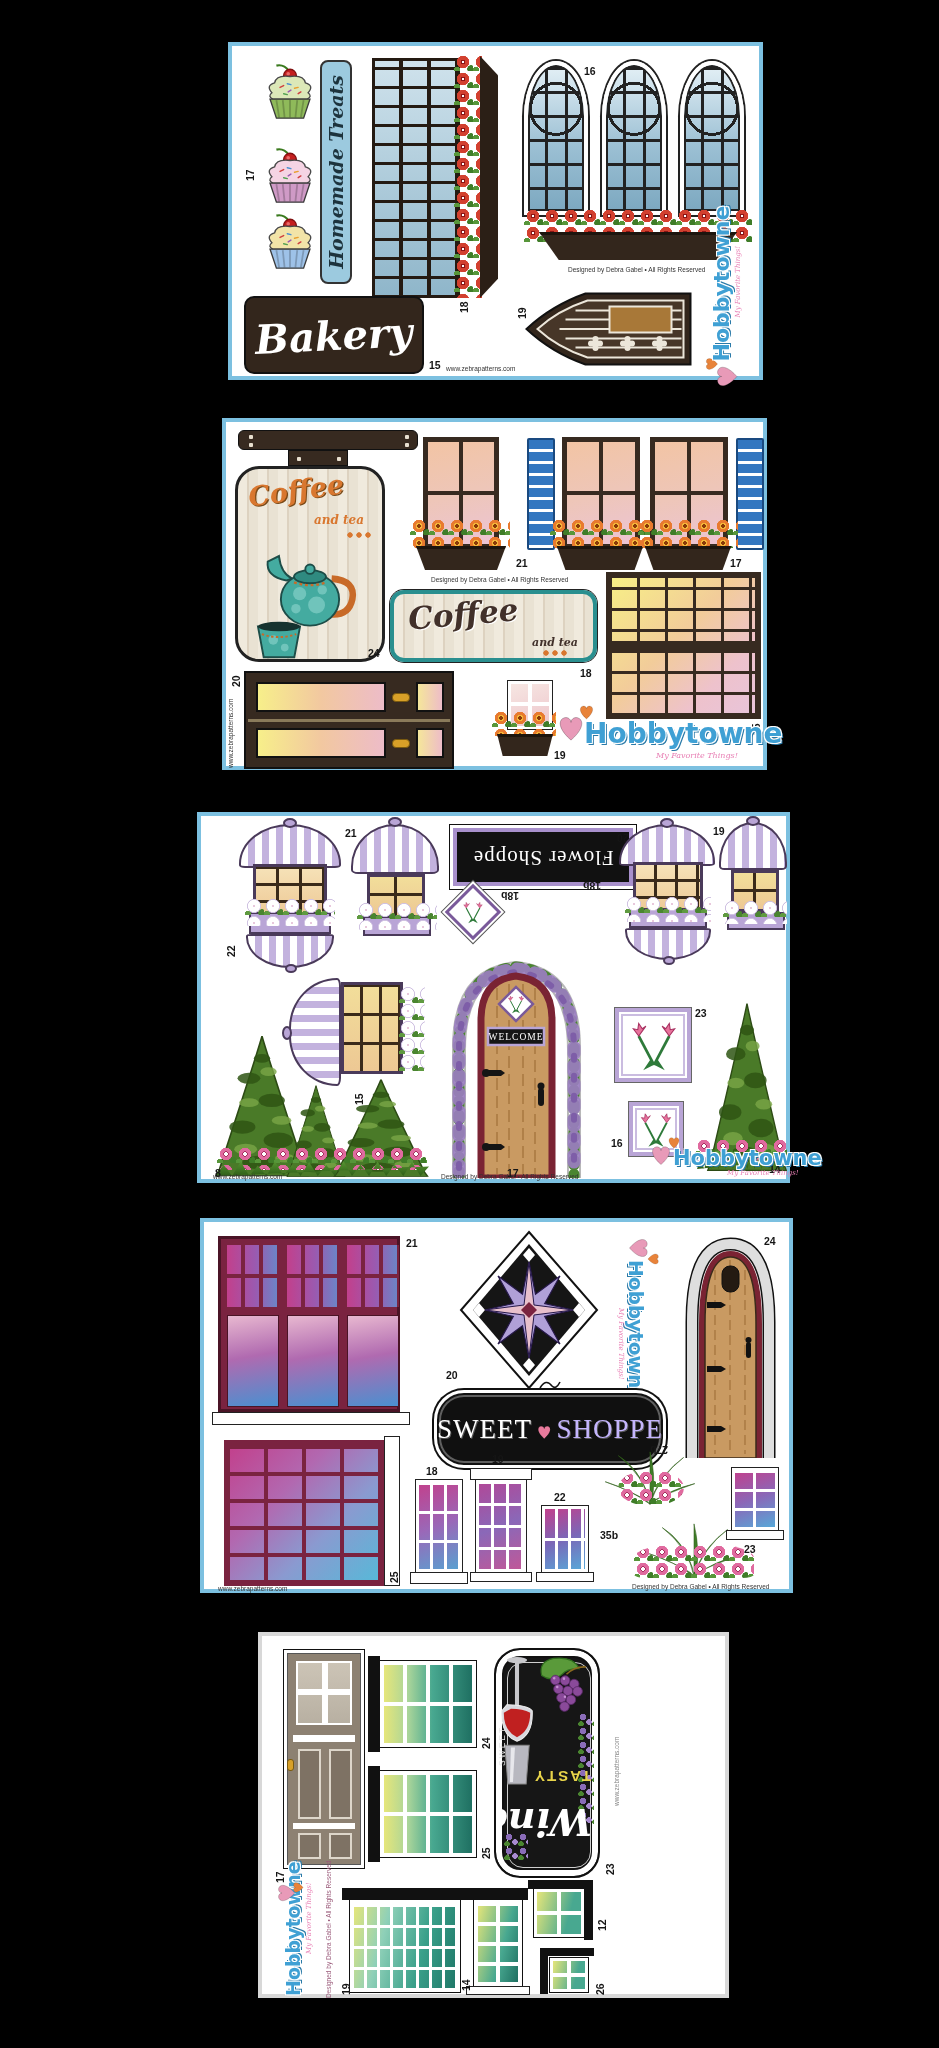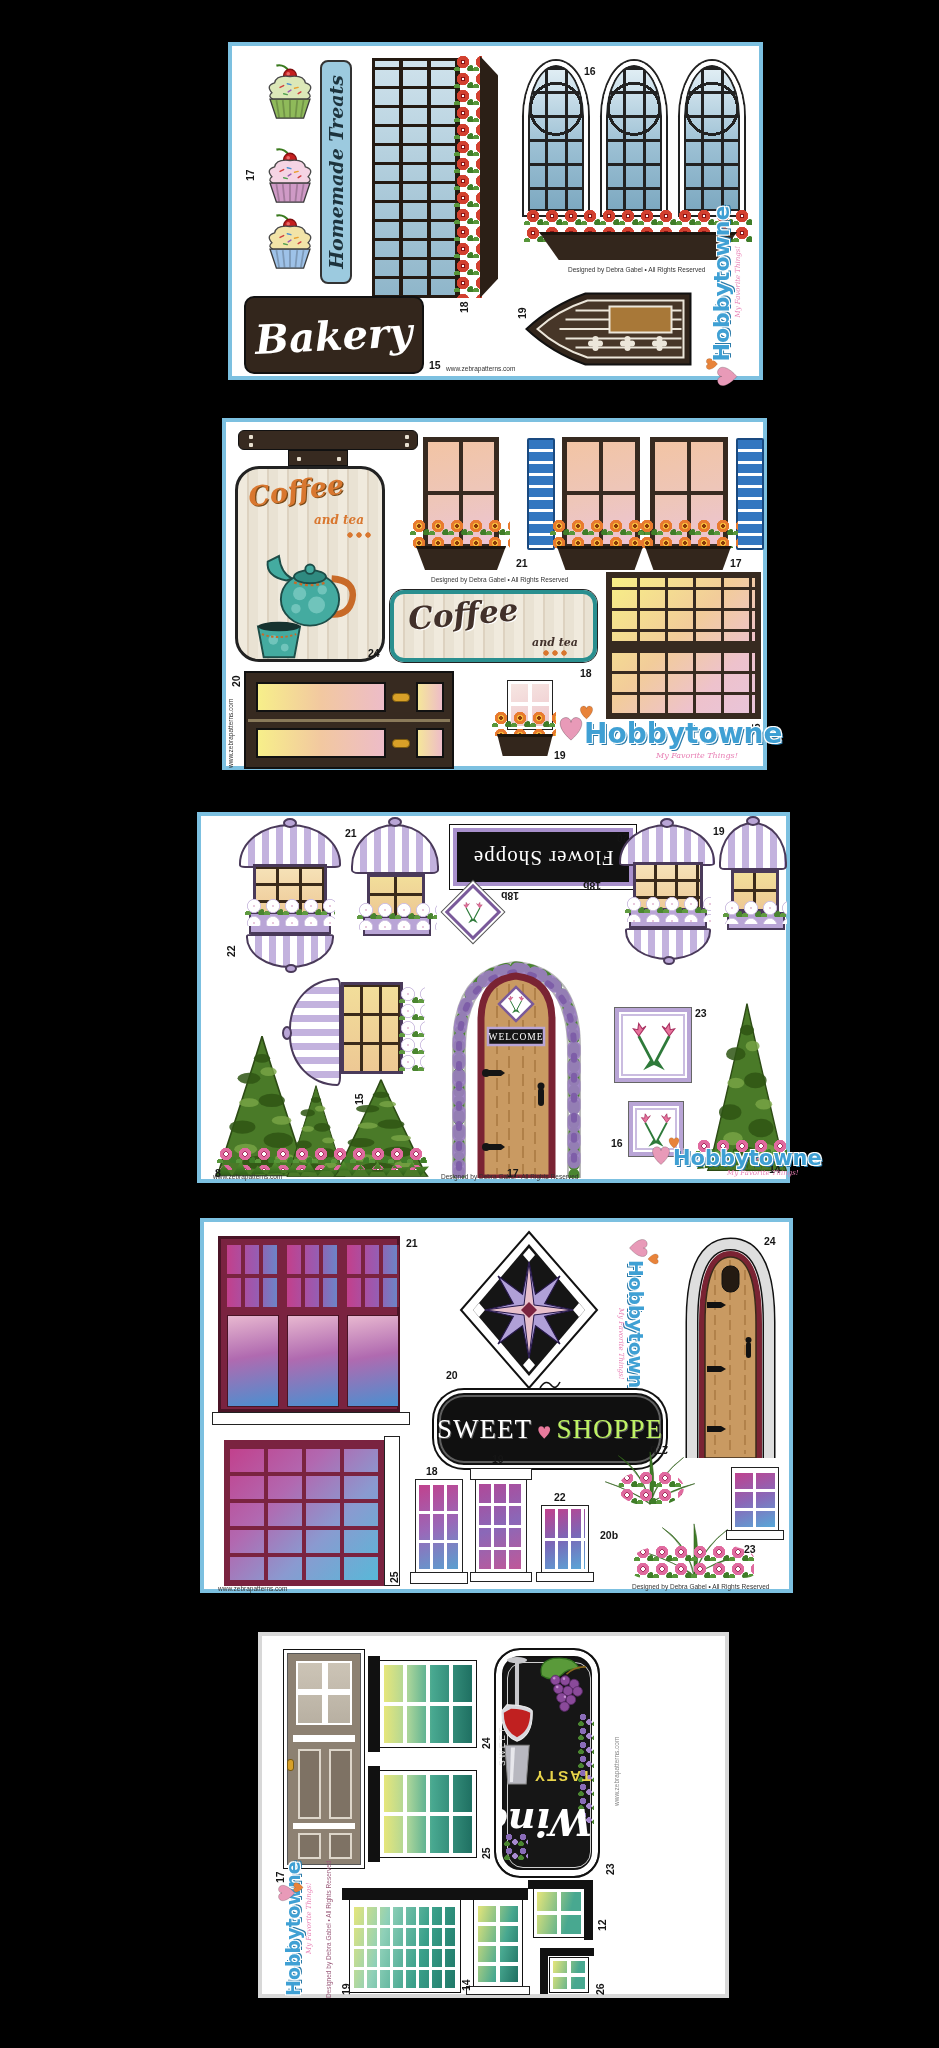--- a/index.html
+++ b/index.html
@@ -464,21 +464,21 @@
   </svg>
   <span class="lbl" style="left:560px;top:14px">24</span>
   <svg class="s" style="left:334px;top:154px" width="24" height="14" viewBox="0 0 24 14">
         <path d="M2 12 Q8 2 14 10 Q18 14 22 6" fill="none" stroke="#111" stroke-width="1.6"></path>
       </svg>
   <div class="s" style="left:230px;top:168px;width:232px;height:78px;background:#101010;border:3px solid #fff;border-radius:30px;box-shadow:0 0 0 2px #111,inset 0 0 0 2px #111,inset 0 0 0 4px #ffffff55;display:flex;align-items:center;justify-content:center;gap:4px">
     <span class="serif" style="font-size:27px;color:#fff;letter-spacing:1px;text-shadow:1px 1px 0 #555">SWEET</span>
     <svg style="color:#e87a9c;margin-top:6px" width="38" height="36" viewBox="0 0 32 30">
           <use href="#hrt"></use>
         </svg>
-    <span class="serif" style="font-size:27px;color:#bef264;letter-spacing:1px;text-shadow:1px 1px 0 #555">SHOPPE</span>
+    <span class="serif" style="font-size:27px;color:#c4b5fd;letter-spacing:1px;text-shadow:1px 1px 0 #555">SHOPPE</span>
   </div>
   <div class="gw" style="left:20px;top:218px;width:160px;height:146px;border:6px solid #7a2340;background-image:repeating-linear-gradient(90deg,transparent 0 34px,#7a2340 34px 38px),repeating-linear-gradient(0deg,transparent 0 23px,#7a2340 23px 27px),linear-gradient(135deg,#c2408c,#b268b0 35%,#8a9ad0 65%,#58b8d8)"></div>
   <div class="s" style="left:180px;top:214px;width:16px;height:150px;background:#fff;border:1px solid #222"></div>
   <span class="lbl v" style="left:184px;top:350px">25</span>
   <span class="tiny" style="left:14px;top:364px">www.zebrapatterns.com</span>
   <span class="lbl" style="left:222px;top:244px">18</span>
   <div class="gw" style="left:212px;top:258px;width:46px;height:92px;border:3px solid #fff;box-shadow:0 0 0 1px #222;background-image:repeating-linear-gradient(90deg,transparent 0 11px,#fff 11px 14px),repeating-linear-gradient(0deg,transparent 0 26px,#fff 26px 29px),linear-gradient(160deg,#c2408c,#9a68b8 50%,#5aa0d0)"></div>
   <div class="s" style="left:206px;top:350px;width:58px;height:12px;background:#fff;border:1px solid #222"></div>
   <span class="lbl" style="left:288px;top:232px">19</span>
   <div class="s" style="left:266px;top:246px;width:62px;height:12px;background:#fff;border:1px solid #222"></div>
@@ -489,21 +489,21 @@
   <div class="s" style="left:332px;top:350px;width:58px;height:10px;background:#fff;border:1px solid #222"></div>
   <svg class="s" style="left:398px;top:228px" width="96" height="56" viewBox="0 0 100 60">
         <use href="#spray"></use>
       </svg>
   <div class="fl fl-pink" style="left:414px;top:248px;width:66px;height:36px;border-radius:50%"></div>
   <span class="lbl u" style="left:446px;top:222px">27b</span>
   <svg class="s" style="left:424px;top:300px" width="132" height="56" viewBox="0 0 100 60">
         <use href="#spray"></use>
       </svg>
   <div class="fl fl-pink" style="left:430px;top:322px;width:120px;height:34px;border-radius:40% 40% 10% 10%"></div>
-  <span class="lbl" style="left:396px;top:308px">20b</span>
+  <span class="lbl" style="left:396px;top:308px">35b</span>
   <div class="gw" style="left:528px;top:246px;width:46px;height:62px;border:3px solid #fff;box-shadow:0 0 0 1px #222;background-image:linear-gradient(90deg,transparent 0 18px,#fff 18px 21px,transparent 21px),repeating-linear-gradient(0deg,transparent 0 16px,#fff 16px 19px),linear-gradient(160deg,#c2408c,#8a68b8 50%,#58a8d8)"></div>
   <div class="s" style="left:522px;top:308px;width:58px;height:10px;background:#fff;border:1px solid #222"></div>
   <span class="lbl" style="left:540px;top:322px">23</span>
   <span class="tiny" style="left:428px;top:362px">Designed by Debra Gabel • All Rights Reserved</span>
 </div>
 
 <div class="sheet gray" style="left:258px;top:1632px;width:471px;height:366px">
   <div class="s" style="left:22px;top:14px;width:80px;height:218px;background:#8d8172;border:3px solid #fff;box-shadow:0 0 0 1px #111,inset 0 0 0 1px #555">
     <div class="gw" style="left:9px;top:8px;width:56px;height:64px;border:2px solid #fff;background-image:linear-gradient(90deg,transparent 0 24px,#fff 24px 30px,transparent 30px),linear-gradient(0deg,transparent 0 28px,#fff 28px 34px,transparent 34px),linear-gradient(#ccc4b6,#b8b0a2)"></div>
     <div class="s" style="left:6px;top:82px;width:62px;height:7px;background:#fff"></div>

